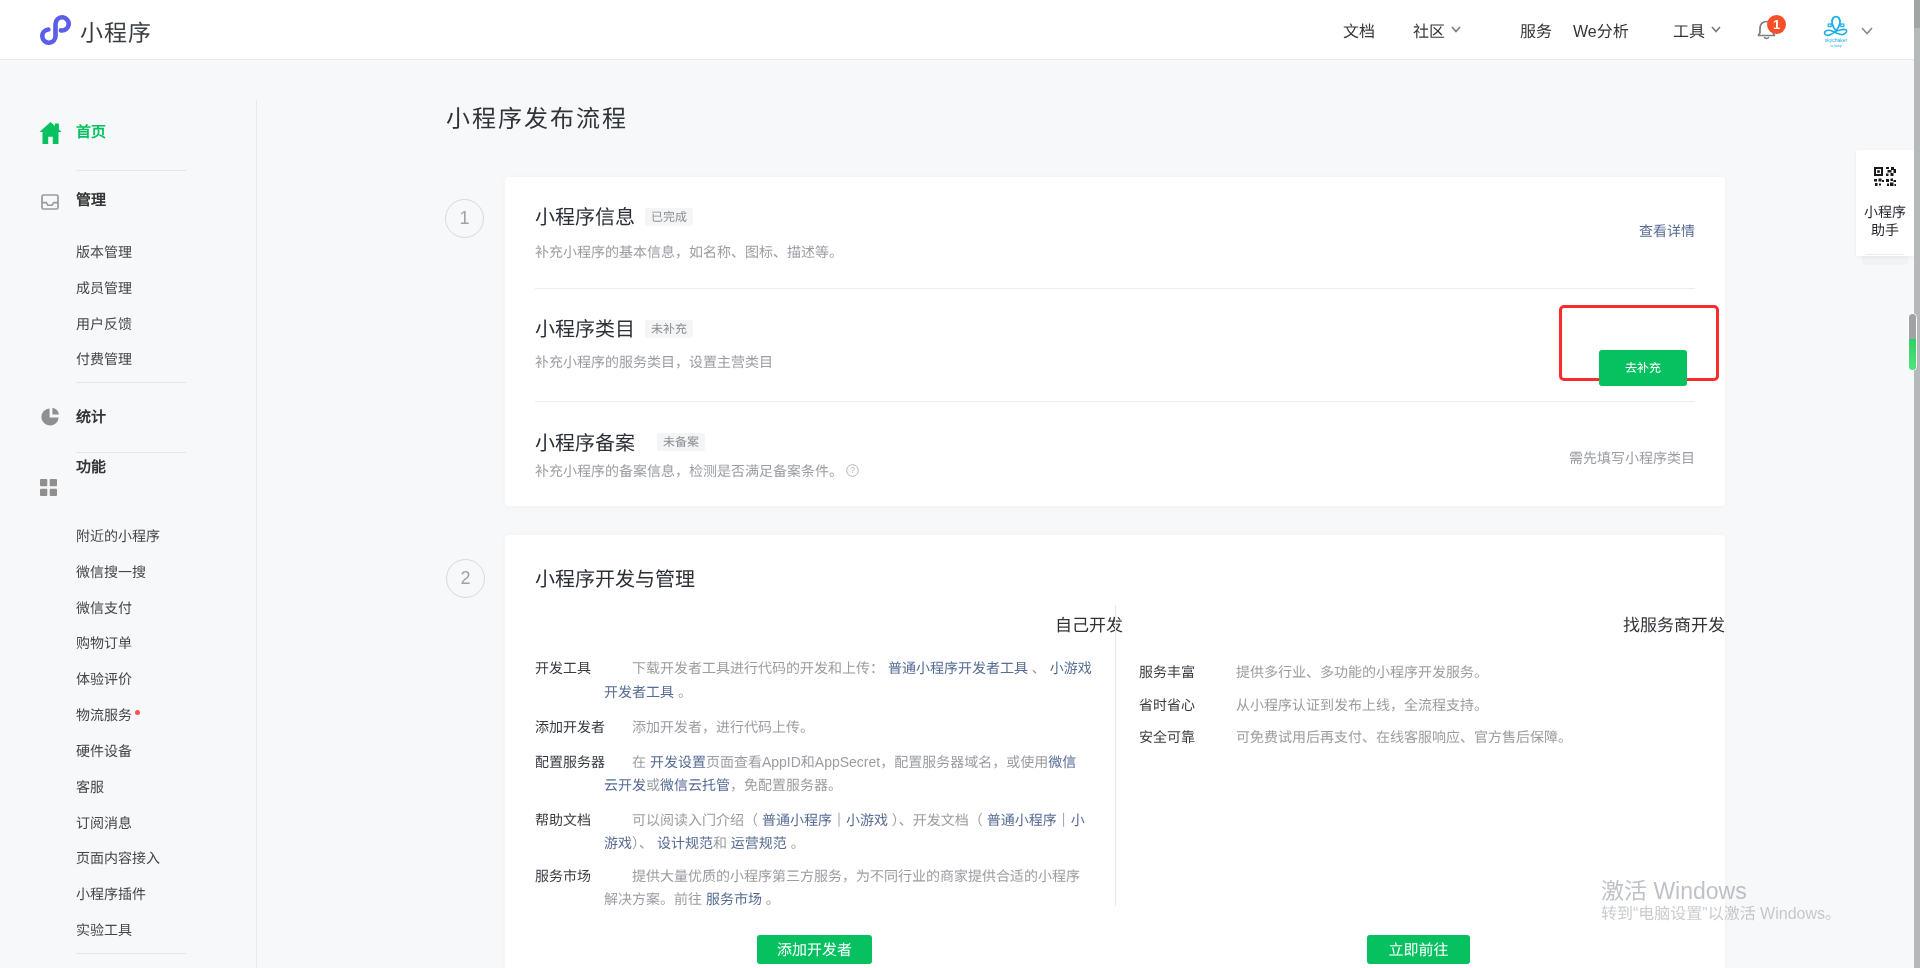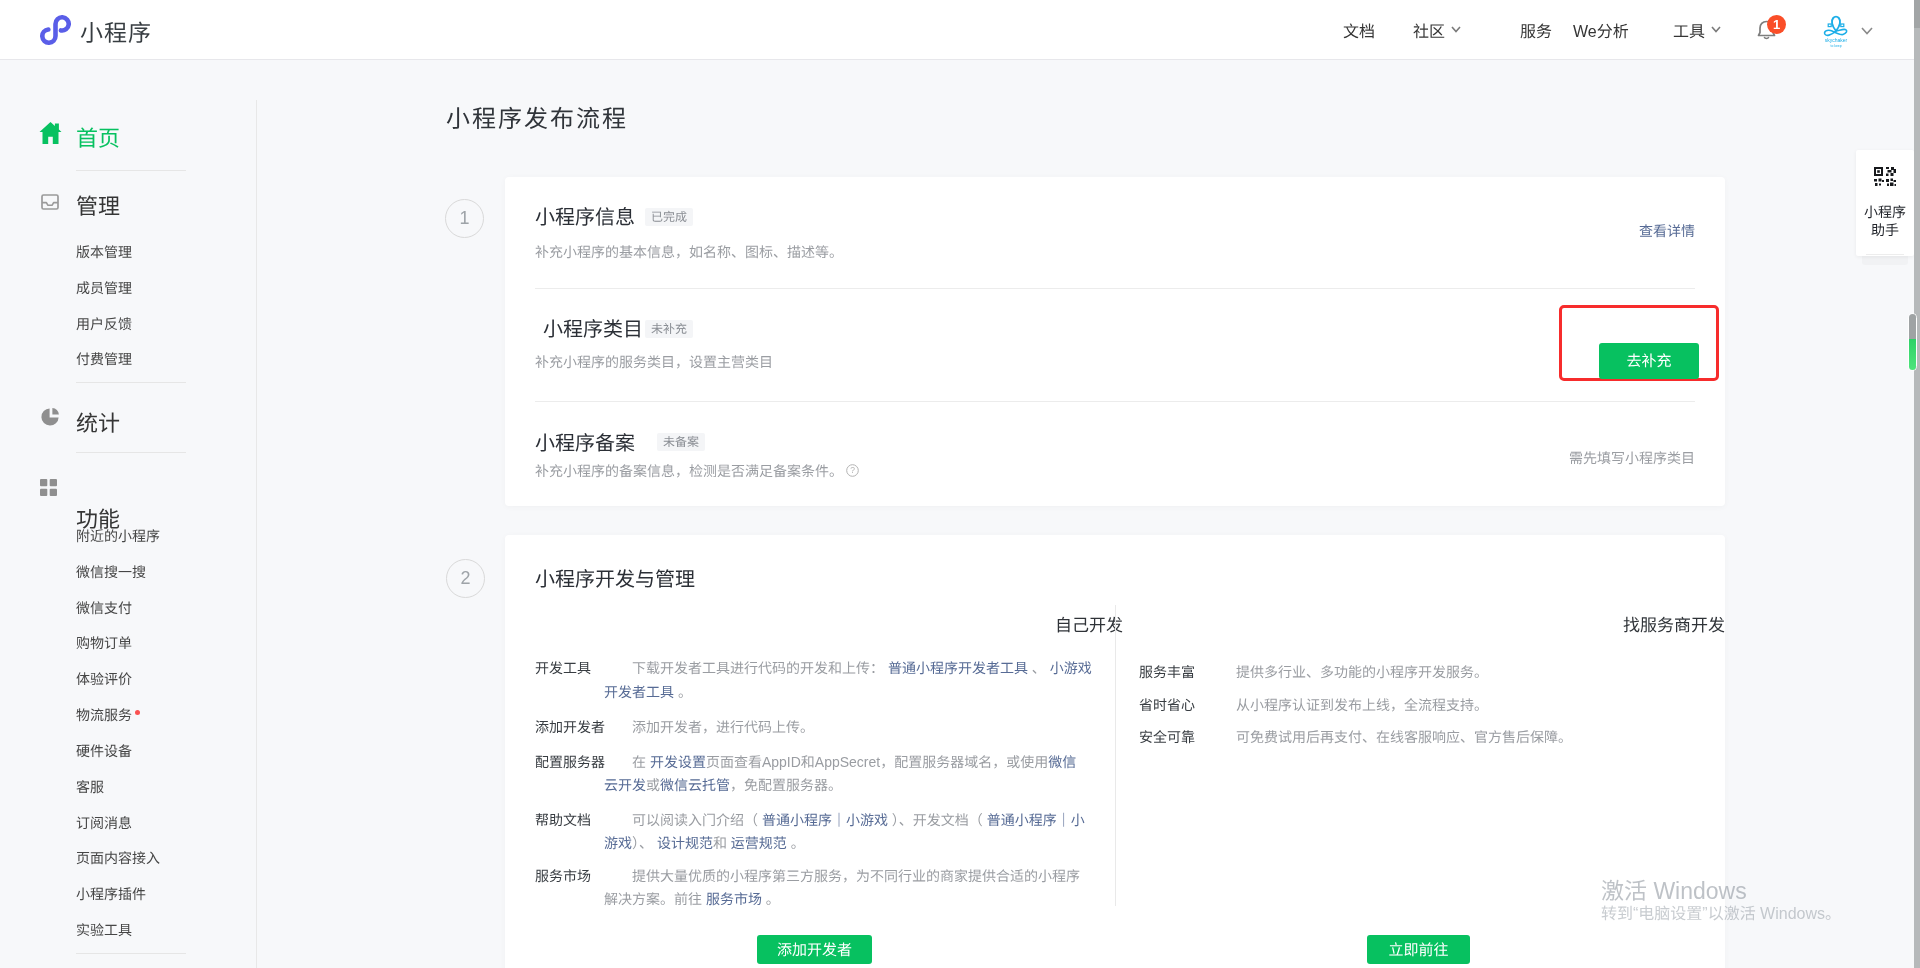--- a/index.html
+++ b/index.html
@@ -7,21 +7,21 @@
 body { font-family:"Liberation Sans", sans-serif; background:#f7f8fa; position:relative; }
 .abs { position:absolute; }
 
 
 #hdr { position:absolute; left:0; top:0; width:1920px; height:60px; background:#fff; border-bottom:1px solid #e7e7eb; z-index:5; }
 #brand { position:absolute; left:80px; top:14px; font-size:23px; color:#373d41; letter-spacing:1px; }
 .navitem { position:absolute; top:18px; font-size:16px; color:#353535; }
 .chev { position:absolute; top:26px; width:10px; height:7px; }
 
 
-.sideparent { position:absolute; left:76px; font-size:22px; color:#353535; }
+.sideparent { position:absolute; left:76px; font-size:15px; color:#353535;font-weight:bold; }
 .sidesub { position:absolute; left:76px; font-size:14px; color:#464646; }
 .sidediv { position:absolute; left:76px; width:110px; height:1px; background:#e6e6e6; }
 #vline { position:absolute; left:256px; top:100px; width:1px; height:868px; background:#e8e8e8; }
 
 
 #title { position:absolute; left:446px; top:99px; font-size:24px; letter-spacing:2px; color:#30343a; }
 .stepc { position:absolute; width:39px; height:39px; border:1px solid #d9d9d9; border-radius:50%; color:#9ea3a8; font-size:18px; text-align:center; line-height:37px; background:#f7f8fa; }
 .card { position:absolute; left:505px; width:1220px; background:#fff; border-radius:4px; box-shadow:0 1px 6px rgba(0,0,0,0.035); }
 .h20 { position:absolute; font-size:20px; color:#2b2f36; line-height:22px; }
 .badge { position:absolute; height:18px; background:#f4f5f7; color:#8a8e94; font-size:12px; line-height:18px; padding:0 6px; border-radius:2px; }
@@ -120,21 +120,21 @@
 <div class="sideparent" style="top:405px">统计</div>
 <div class="sidediv" style="top:452px"></div>
 <svg class="abs" style="left:40px;top:479px" width="17" height="17" viewBox="0 0 17 17">
   <g fill="#8f8f8f">
     <rect x="0" y="0" width="7.3" height="7.3" rx="1"></rect>
     <rect x="9.7" y="0" width="7.3" height="7.3" rx="1"></rect>
     <rect x="0" y="9.7" width="7.3" height="7.3" rx="1"></rect>
     <rect x="9.7" y="9.7" width="7.3" height="7.3" rx="1"></rect>
   </g>
 </svg>
-<div class="sideparent" style="top:501px">功能</div>
+<div class="sideparent" style="top:455px">功能</div>
 <div class="sidesub" style="top:525px">附近的小程序</div>
 <div class="sidesub" style="top:561px">微信搜一搜</div>
 <div class="sidesub" style="top:597px">微信支付</div>
 <div class="sidesub" style="top:632px">购物订单</div>
 <div class="sidesub" style="top:668px">体验评价</div>
 <div class="sidesub" style="top:704px">物流服务<span style="position:relative;top:-5px;left:3px;display:inline-block;width:5px;height:5px;border-radius:50%;background:#fa5151"></span></div>
 <div class="sidesub" style="top:740px">硬件设备</div>
 <div class="sidesub" style="top:776px">客服</div>
 <div class="sidesub" style="top:812px">订阅消息</div>
 <div class="sidesub" style="top:847px">页面内容接入</div>
@@ -145,25 +145,25 @@
 <div id="title">小程序发布流程</div>
 <div class="stepc" style="left:445px;top:199px">1</div>
 <div class="stepc" style="left:446px;top:559px">2</div>
 
 <div class="card" style="top:177px;height:329px">
   <div class="h20" style="left:30px;top:29px">小程序信息</div>
   <div class="badge" style="left:140px;top:31px">已完成</div>
   <div class="desc" style="left:30px;top:65px">补充小程序的基本信息，如名称、图标、描述等。</div>
   <div class="rlink" style="top:43px">查看详情</div>
   <div class="carddiv" style="top:111px"></div>
-  <div class="h20" style="left:38px;top:141px">小程序类目</div>
+  <div class="h20" style="left:30px;top:141px">小程序类目</div>
   <div class="badge" style="left:140px;top:143px">未补充</div>
   <div class="desc" style="left:30px;top:175px">补充小程序的服务类目，设置主营类目</div>
   <div id="redbox"></div>
-  <div class="gbtn" style="left:1094px;top:166px;width:100px;height:36px;font-size:15px;line-height:36px">去补充</div>
+  <div class="gbtn" style="left:1094px;top:173px;width:88px;height:36px;font-size:12px;line-height:36px">去补充</div>
   <div class="carddiv" style="top:224px"></div>
   <div class="h20" style="left:30px;top:255px">小程序备案</div>
   <div class="badge" style="left:152px;top:256px">未备案</div>
   <div class="desc" style="left:30px;top:284px">补充小程序的备案信息，检测是否满足备案条件。</div>
   <svg style="position:absolute;left:341px;top:287px" width="13" height="13" viewBox="0 0 13 13">
       <circle cx="6.5" cy="6.5" r="5.8" fill="none" stroke="#b3b3b3" stroke-width="1"></circle>
       <text x="6.5" y="9.3" font-size="8.5" fill="#b3b3b3" text-anchor="middle">?</text>
     </svg>
   <div class="rgray" style="top:270px">需先填写小程序类目</div>
 </div>

